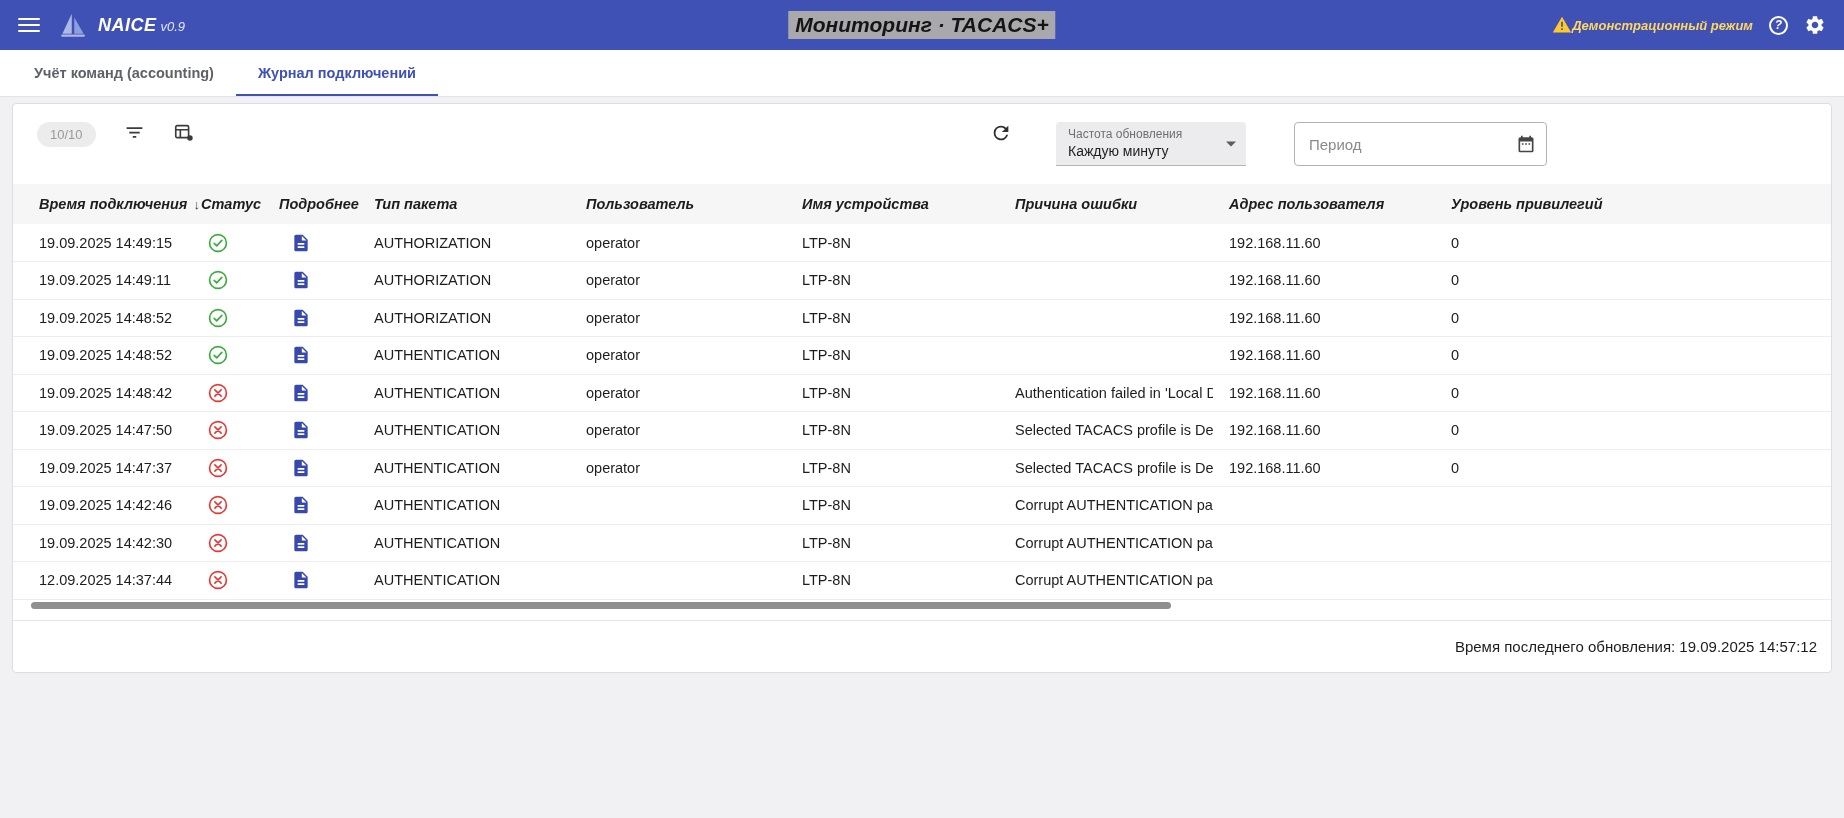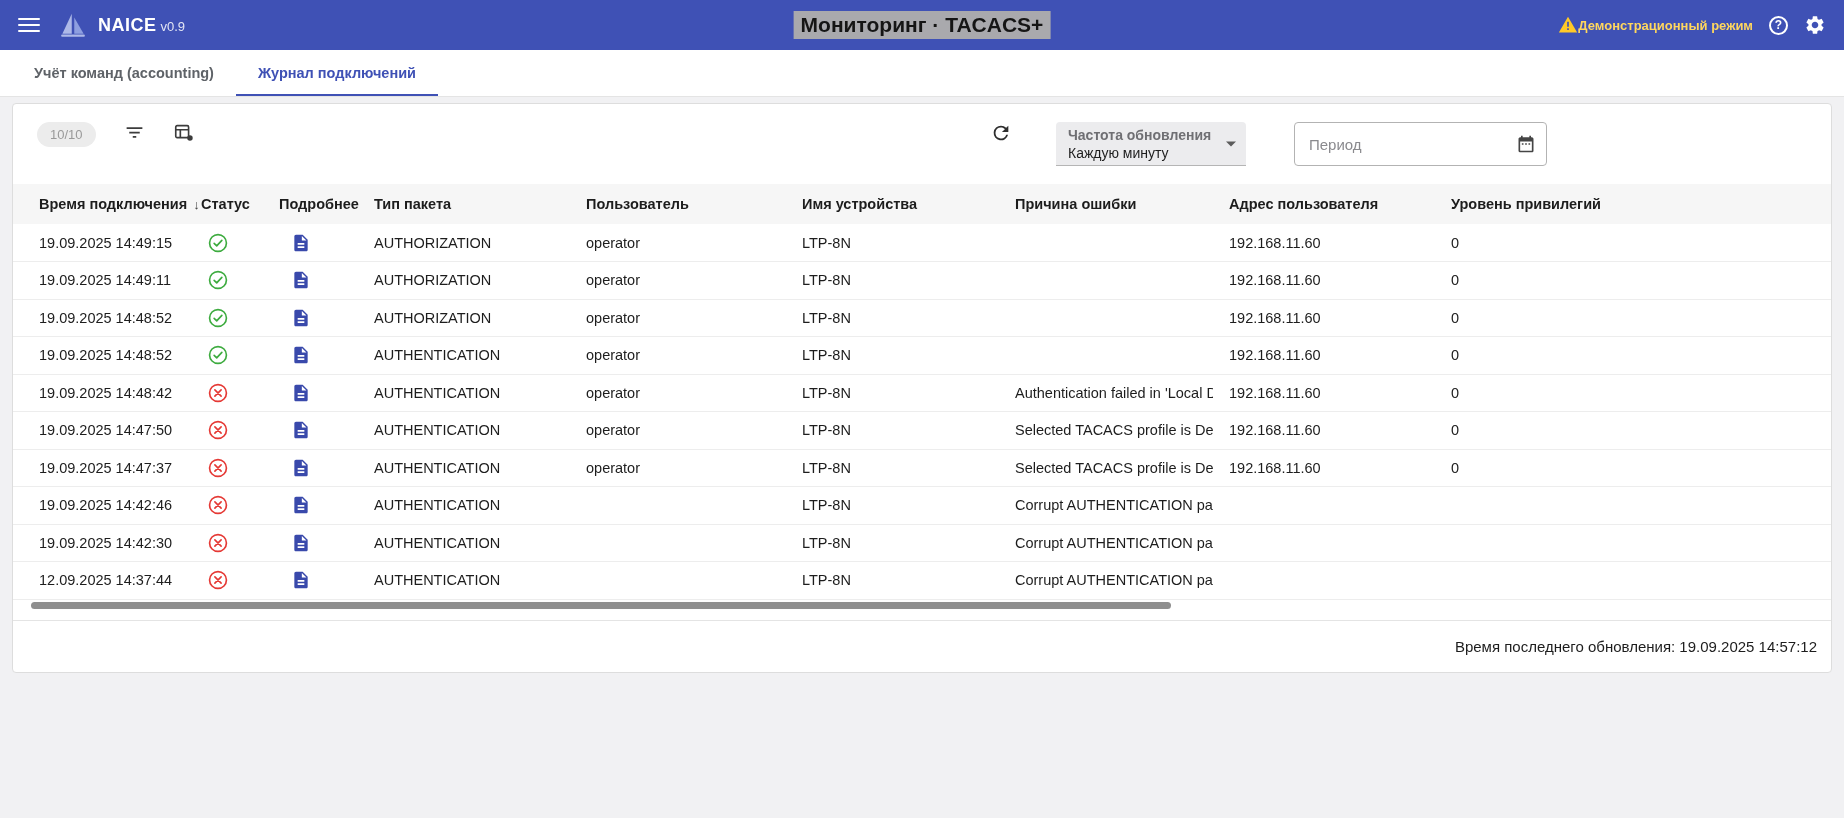--- a/index.html
+++ b/index.html
@@ -6,21 +6,21 @@
   html,body { width:100%; height:818px; overflow:hidden; }
   body {
     font-family:"Liberation Sans","DejaVu Sans",sans-serif;
     background:#f1f1f3;
     color:#212121;
   }
 
   
   .app-header {
     height:50px; background:#3f51b5; display:flex; align-items:center;
-    padding:0 18px; position:relative; color:#fff;
+    padding:0 18px; position:relative; color:#fff;font-style:italic;
   }
   .burger { width:22px; display:flex; flex-direction:column; gap:4px; cursor:pointer; }
   .burger span { display:block; height:2px; background:#fff; border-radius:1px; }
   .logo { margin-left:18px; display:flex; align-items:center; }
   .brand { margin-left:10px; display:flex; align-items:baseline; gap:4px; }
   .brand .name { font-size:18px; font-weight:bold; letter-spacing:.5px; }
   .brand .ver { font-size:13px; opacity:.85; }
   .page-title {
     position:absolute; left:50%; top:50%; transform:translate(-50%,-50%);
     font-size:21px; font-weight:bold; color:#151515;
@@ -55,21 +55,21 @@
     background:#ececec; color:#9a9a9a; border-radius:14px;
     font-size:13px; padding:5px 13px;
   }
   .tool-icon { background:none; border:none; cursor:pointer; display:flex; align-items:center; color:#3c3c3c; }
   .toolbar .spacer { flex:1; }
   .refresh-btn { margin-right:16px; }
   .select-box {
     background:#ececee; border-bottom:1px solid #b5b5b5; border-radius:4px 4px 0 0;
     min-width:190px; height:44px; padding:5px 30px 5px 12px; position:relative; cursor:pointer;
   }
-  .select-box .lbl { font-size:14px; color:#6f6f73;font-weight:bold; }
+  .select-box .lbl { font-size:12px; color:#6f6f73; }
   .select-box .val { font-size:14px; color:#1e1e1e; margin-top:2px; white-space:nowrap; }
   .select-box .chev {
     position:absolute; right:10px; top:50%; transform:translateY(-50%);
     width:0; height:0; border-left:5px solid transparent; border-right:5px solid transparent;
     border-top:5px solid #5c5c5c;
   }
   .period-field {
     height:44px; min-width:212px; border:1px solid #b3b3b3; border-radius:4px;
     display:flex; align-items:center; padding:0 10px 0 14px; gap:8px; margin-left:20px;
   }
@@ -79,21 +79,21 @@
   }
   .period-field input::placeholder { color:#8a8a8e; }
 
   
   .table-wrap { overflow:hidden; }
   table { border-collapse:collapse; table-layout:fixed; width:2130px; }
   col.c1{width:172px} col.c2{width:78px} col.c3{width:95px} col.c4{width:212px}
   col.c5{width:216px} col.c6{width:213px} col.c7{width:214px} col.c8{width:222px} col.c9{width:708px}
   thead th {
     background:#f6f6f6; text-align:left; font-size:14.5px; font-weight:bold; color:#1d1d1d;
-    height:40px; padding:0 16px; white-space:nowrap; cursor:pointer;
+    height:40px; padding:0 16px; white-space:nowrap; cursor:pointer;font-style:italic;
   }
   thead th:first-child { padding-left:26px; }
   .sort-arrow { font-size:13px; margin-left:6px; color:#3c3c3c; }
   tbody td {
     height:37.5px; font-size:14.5px; color:#1d1d1d; padding:0 16px;
     border-bottom:1px solid #ededed; white-space:nowrap; overflow:hidden;
   }
   tbody td:first-child { padding-left:26px; }
   .cell-status .icon { display:inline-flex; margin-left:6px; vertical-align:middle; }
   .doc-btn { background:none; border:none; cursor:pointer; margin-left:12px; display:inline-flex; vertical-align:middle; }

